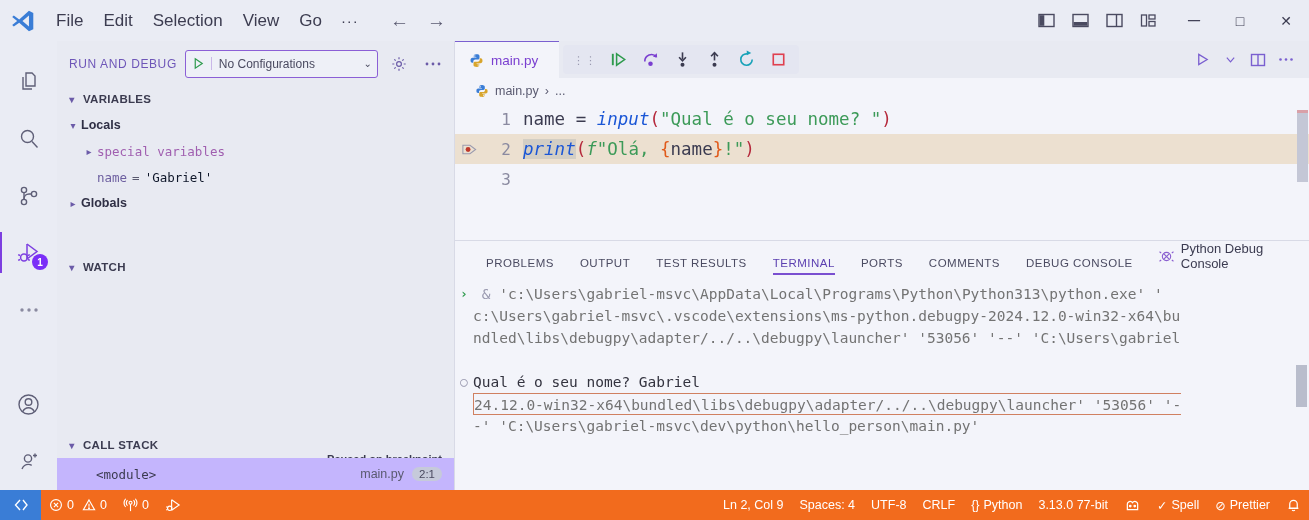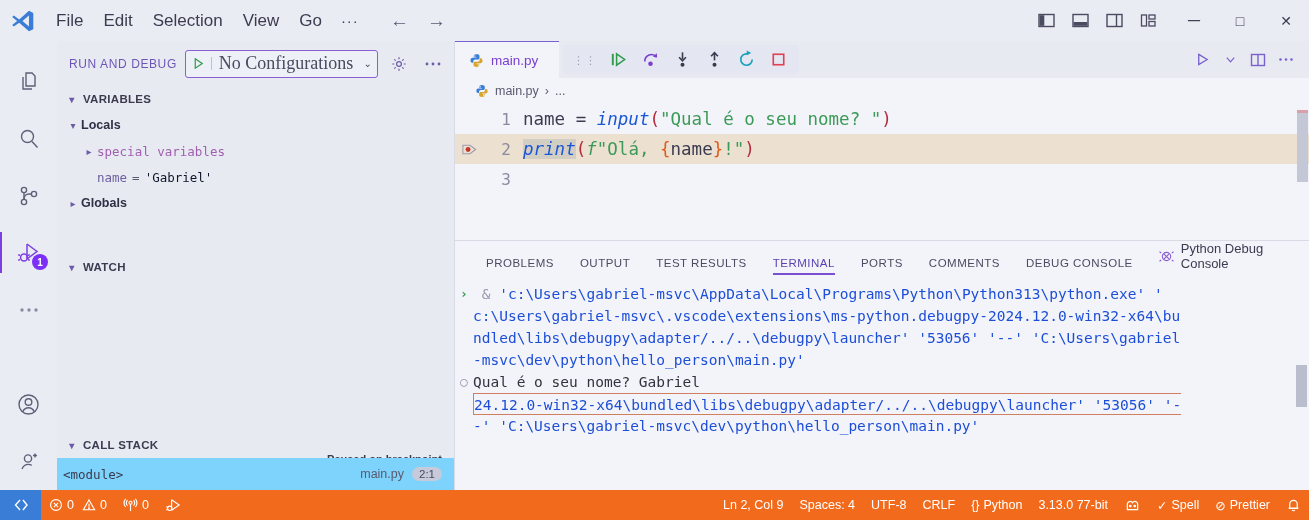--- a/index.html
+++ b/index.html
@@ -81,21 +81,21 @@
   .sb-header {
     height: 45px; display: flex; align-items: center; gap: 8px;
     padding: 0 8px 0 12px;
   }
   .sb-title { font-size: 12px; letter-spacing: .6px; color: #6e56b8; font-weight: 400; white-space: nowrap;}
   .config-box {
     flex: 1 1 auto; height: 28px; border: 1px solid #8b5fd6; border-radius: 3px;
     display: flex; align-items: center; background: #eef0f7; max-width: 193px;
   }
   .config-play { width: 26px; display:flex; align-items:center; justify-content:center; border-right:1px solid #c9b7e8;}
-  .config-label { flex: 1 1 auto; font-size: 18px; color:#4a4a60; padding-left: 7px; overflow:hidden; white-space:nowrap;font-family:Liberation Serif, serif;}
+  .config-label { flex: 1 1 auto; font-size: 12px; color:#4a4a60; padding-left: 7px; overflow:hidden; white-space:nowrap;}
   .config-caret { padding-right: 5px; color:#4a4a60; font-size: 10px;}
   .sb-gear, .sb-dots { width: 26px; height: 26px; display:flex; align-items:center; justify-content:center; color:#6b5ba8;}
 
   .section-header {
     height: 26px; display: flex; align-items: center; gap: 4px;
     padding-left: 8px; font-size: 11.5px; font-weight: bold; letter-spacing: .3px;
     color: #3b3b50;
   }
   .section-header .chev { color:#6b5ba8; font-size: 10px; width: 14px; text-align:center;}
   .sec-right { margin-left:auto; font-size: 11px; font-weight:bold; color:#3b3b50; padding-right: 12px; letter-spacing: 0; margin-top: 28px;}
@@ -106,22 +106,22 @@
   .mono { font-family: "DejaVu Sans Mono", "Liberation Mono", monospace; font-size: 12.5px; }
   .var-name { color: #6d5fa0; }
   .var-eq { color:#5a5a70; }
   .var-str { color: #0f172a; }
   .special-vars { color: #a05fb0; }
 
   .sb-spacer { flex: 1 1 auto; }
   .watch-body { height: 150px; }
 
   .callstack-row {
-    height: 32px; display:flex; align-items:center; background:#7dd3fc;
-    font-size: 13px; padding-left: 6px;
+    height: 32px; display:flex; align-items:center; background:#c4b5fd;
+    font-size: 13px; padding-left: 39px;
   }
   .callstack-row .module { font-family:"DejaVu Sans Mono","Liberation Mono",monospace; font-size:12.5px; color:#3b3b50;}
   .cs-right { margin-left:auto; display:flex; align-items:center; gap:8px; padding-right: 12px;}
   .cs-file { color:#5a5a70; font-size: 12.5px; }
   .cs-pos { background:#c6cada; color:#4a4a60; border-radius: 9px; padding: 1px 7px; font-size: 11.5px;}
 
   
   .maincol { flex: 1 1 auto; display:flex; flex-direction: column; min-width: 0; background:#f3f4fa; }
 
   .tabsrow { height: 37px; display: flex; align-items: stretch; background: #e8eaf2; position: relative;}
@@ -165,21 +165,21 @@
     font-size: 11.5px; letter-spacing:.5px; color:#4b4b62; padding: 0 13px 8px 13px;
     position: relative; white-space:nowrap;
   }
   .ptab.active { color:#5b3fb0; }
   .ptab.active::after { content:""; position:absolute; left:13px; right:13px; bottom:2px; height:2px; background:#7a4fd0;}
   .pterm-name { margin-left: 12px; display:flex; align-items:center; gap: 6px; font-size: 13px; color:#3b3b50; padding-bottom: 6px;}
 
   .terminal { flex: 1 1 auto; position:relative; overflow:hidden; padding: 6px 0 0 0; min-height:0; background:#f3f4fa;}
   .tline { display:flex; font-family:"DejaVu Sans Mono","Liberation Mono",monospace; font-size: 14.5px; line-height: 22px; height: 22px; white-space: pre; }
   .tmark { width: 18px; flex: 0 0 18px; text-align:center; color:#9a9ab0; font-size: 13px;}
-  .t-blue { color:#1d4ed8; }
+  .t-blue { color:#737373; }
   .t-dark { color:#33333f; }
   .t-gray { color:#9a9ab0; }
   .t-green { color:#2e9b4d; font-weight:bold; }
   .cursor-box { border: 1px solid #d08060; }
   .term-scroll { position:absolute; right: 2px; top: 0; width: 11px; height:100%; }
   .term-thumb { position:absolute; right:0; top: 88px; width: 11px; height: 42px; background:#b9bdcc; }
 
   
   .statusbar {
     height: 30px; flex: 0 0 30px; background: #f26b1d;
@@ -536,21 +536,21 @@
           <div class="tline">
             <span class="tmark t-green">›</span><span class="t-gray"> &amp; </span><span class="t-blue">'c:\Users\gabriel-msvc\AppData\Local\Programs\Python\Python313\python.exe' '</span>
           </div>
           <div class="tline">
             <span class="tmark"></span><span class="t-blue">c:\Users\gabriel-msvc\.vscode\extensions\ms-python.debugpy-2024.12.0-win32-x64\bu</span>
           </div>
           <div class="tline">
             <span class="tmark"></span><span class="t-blue">ndled\libs\debugpy\adapter/../..\debugpy\launcher' '53056' '--' 'C:\Users\gabriel</span>
           </div>
           <div class="tline">
-            <span class="tmark"></span><span class="t-blue">-msvc\dev\python\hello_person\main.py'</span>
+            <span class="tmark"></span>
           </div>
           <div class="tline">
             <span class="tmark t-gray">○</span><span class="t-dark">Qual é o seu nome? Gabriel</span>
           </div>
           <div class="tline">
             <span class="tmark"></span><span class="t-blue cursor-box" style="border-left:1px solid #d08060;border-top:1px solid #d08060;border-bottom:1px solid #d08060;border-right:none;padding-left:0">24.12.0-win32-x64\bundled\libs\debugpy\adapter/../..\debugpy\launcher' '53056' '-</span>
           </div>
           <div class="tline">
             <span class="tmark"></span><span class="t-blue">-' 'C:\Users\gabriel-msvc\dev\python\hello_person\main.py'</span>
           </div>

